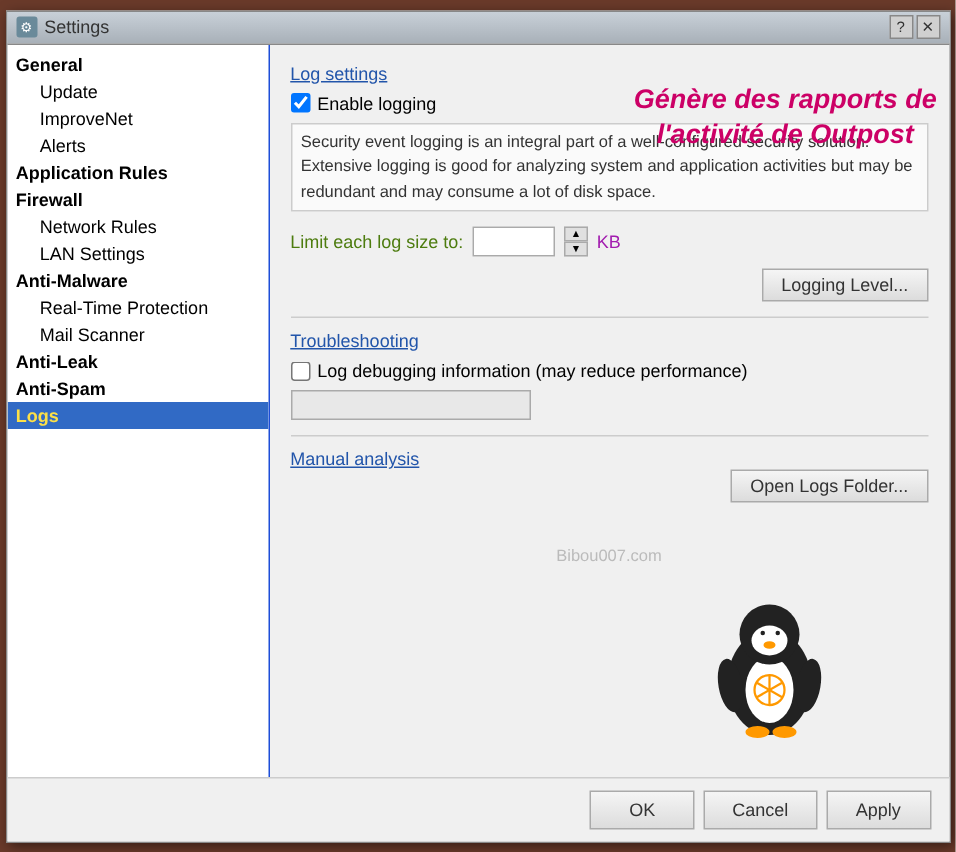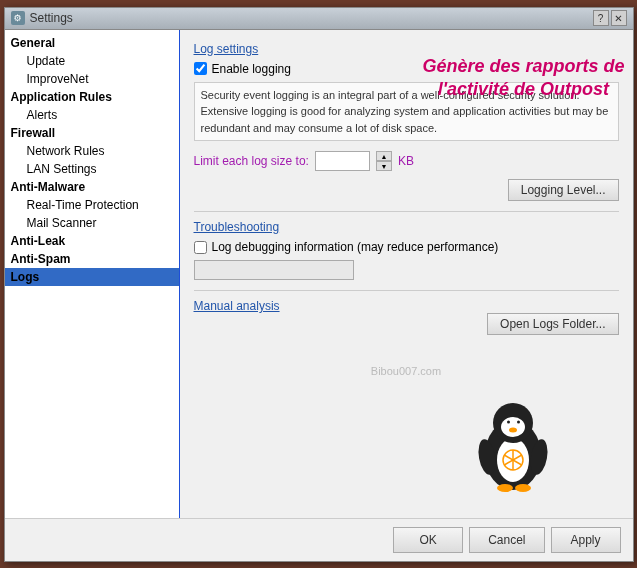--- a/index.html
+++ b/index.html
@@ -85,21 +85,21 @@
     }
     .sidebar-item {
       padding: 2px 6px;
       cursor: pointer;
       white-space: nowrap;
       font-size: 12px;
       color: #000;
     }
     .sidebar-item.active {
       background: #316ac5;
-      color: #000000;
+      color: #fde047;
     }
     .sidebar-item.category {
       font-weight: bold;
       padding-left: 6px;
     }
     .sidebar-item.sub {
       padding-left: 22px;
     }
     .main-panel {
       flex: 1;
@@ -127,21 +127,21 @@
       font-size: 11px;
       color: #333;
       line-height: 1.5;
       margin-bottom: 10px;
       border: 1px solid #ccc;
       padding: 4px 6px;
       background: #fafafa;
     }
     .log-size-label {
       font-size: 12px;
-      color: #a21caf;
+      color: #4d7c0f;
     }
     .log-size-input {
       width: 55px;
       height: 20px;
       border: 1px solid #aaa;
       padding: 0 3px;
       font-size: 12px;
     }
     .spinner {
       display: flex;
@@ -265,22 +265,22 @@
     </div>
   </div>
 
   <div class="content">
 
     <div class="sidebar">
 
     <div class="sidebar-item category">General</div>
         <div class="sidebar-item sub">Update</div>
         <div class="sidebar-item sub">ImproveNet</div>
+        <div class="sidebar-item sub">Alerts</div>
         <div class="sidebar-item category">Application Rules</div>
-        <div class="sidebar-item sub">Alerts</div>
         <div class="sidebar-item category">Firewall</div>
         <div class="sidebar-item sub">Network Rules</div>
         <div class="sidebar-item sub">LAN Settings</div>
         <div class="sidebar-item category">Anti-Malware</div>
         <div class="sidebar-item sub">Real-Time Protection</div>
         <div class="sidebar-item sub">Mail Scanner</div>
         <div class="sidebar-item category">Anti-Leak</div>
         <div class="sidebar-item category">Anti-Spam</div>
         <div class="sidebar-item category active">Logs</div>
       </div>

